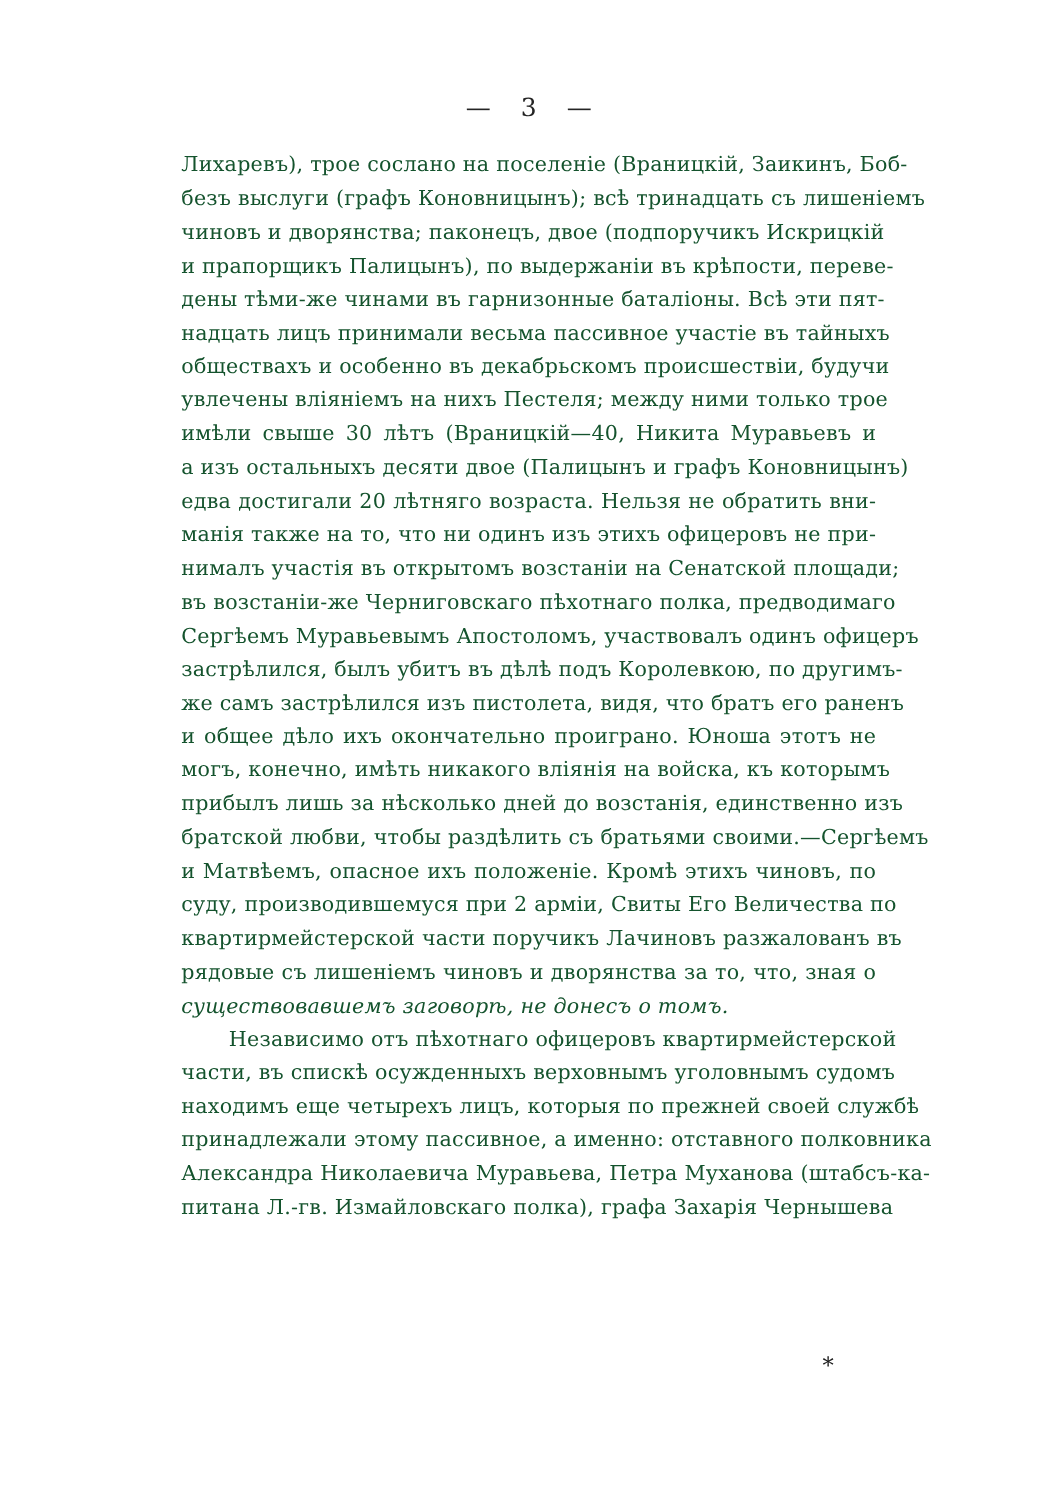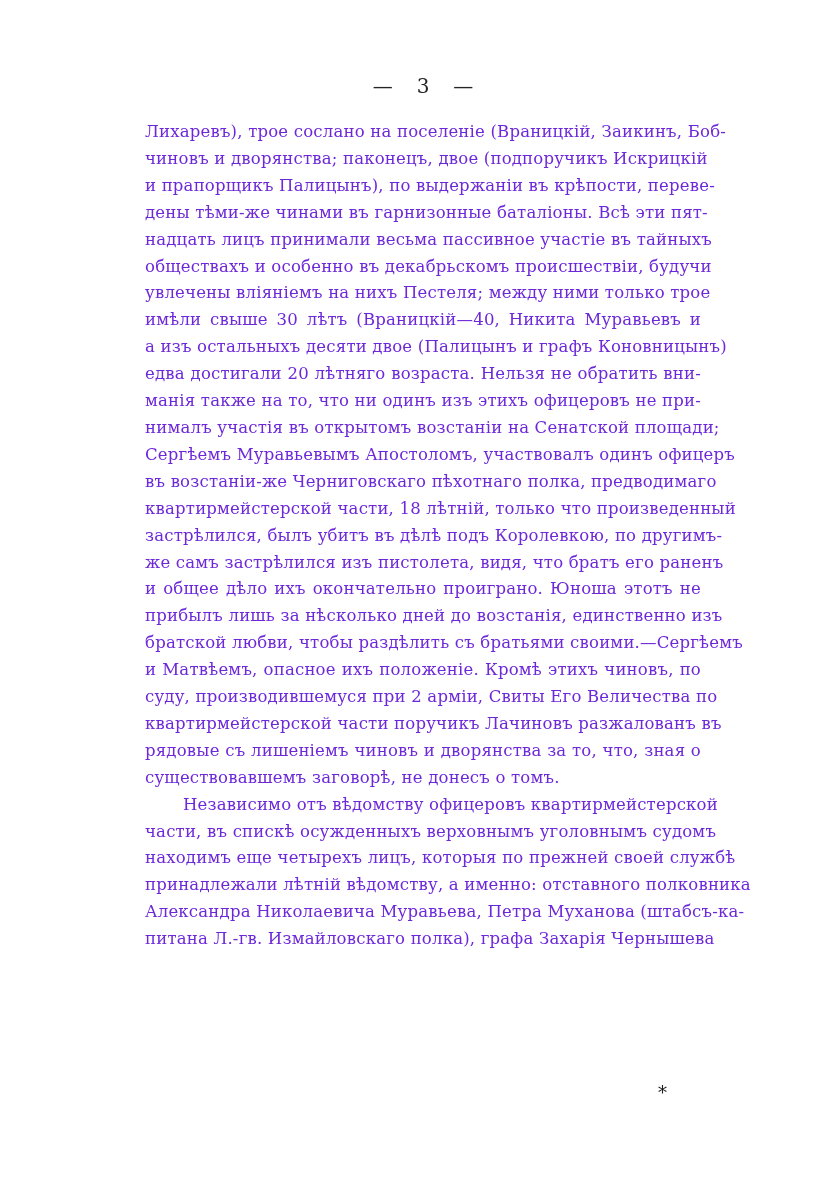--- a/index.html
+++ b/index.html
@@ -31,30 +31,31 @@
   .page-header .dash {
     letter-spacing: 0;
   }
   .text-block {
     position: absolute;
     left: 145px;
     top: 119px;
     width: 556px;
     font-size: 16.5px;
     line-height: 26.9px;
-    color: #6d28d9;
+    color: #14532d;
   }
   .line {
     text-align: justify;
     text-align-last: justify;
     white-space: nowrap;
     letter-spacing: 0.2px;
   }
   .line.last {
     text-align-last: left;
+    font-style: italic;
   }
   .line.indent {
     text-indent: 38px;
   }
   .footnote-mark {
     position: absolute;
     left: 658px;
     top: 1082px;
     font-size: 18px;
     color: #1b1b1b;
@@ -66,47 +67,48 @@
 <div class="page">
 
   <div class="page-header">
     <span class="dash">—</span>
     <span class="num">3</span>
     <span class="dash">—</span>
   </div>
 
   <div class="text-block">
       <div class="line">Лихаревъ), трое сослано на поселеніе (Враницкій, Заикинъ, Боб-</div>
+      <div class="line">безъ выслуги (графъ Коновницынъ); всѣ тринадцать съ лишеніемъ</div>
       <div class="line">чиновъ и дворянства; паконецъ, двое (подпоручикъ Искрицкій</div>
       <div class="line">и прапорщикъ Палицынъ), по выдержаніи въ крѣпости, переве-</div>
       <div class="line">дены тѣми-же чинами въ гарнизонные баталіоны. Всѣ эти пят-</div>
       <div class="line">надцать лицъ принимали весьма пассивное участіе въ тайныхъ</div>
       <div class="line">обществахъ и особенно въ декабрьскомъ происшествіи, будучи</div>
       <div class="line">увлечены вліяніемъ на нихъ Пестеля; между ними только трое</div>
       <div class="line">имѣли свыше 30 лѣтъ (Враницкій—40, Никита Муравьевъ и</div>
       <div class="line">а изъ остальныхъ десяти двое (Палицынъ и графъ Коновницынъ)</div>
       <div class="line">едва достигали 20 лѣтняго возраста. Нельзя не обратить вни-</div>
       <div class="line">манія также на то, что ни одинъ изъ этихъ офицеровъ не при-</div>
       <div class="line">нималъ участія въ открытомъ возстаніи на Сенатской площади;</div>
+      <div class="line">въ возстаніи-же Черниговскаго пѣхотнаго полка, предводимаго</div>
       <div class="line">Сергѣемъ Муравьевымъ Апостоломъ, участвовалъ одинъ офицеръ</div>
-      <div class="line">въ возстаніи-же Черниговскаго пѣхотнаго полка, предводимаго</div>
-      <div class="line">квартирмейстерской части, 18 лѣтній, только что произведенный</div>
       <div class="line">застрѣлился, былъ убитъ въ дѣлѣ подъ Королевкою, по другимъ-</div>
       <div class="line">же самъ застрѣлился изъ пистолета, видя, что братъ его раненъ</div>
       <div class="line">и общее дѣло ихъ окончательно проиграно. Юноша этотъ не</div>
+      <div class="line">могъ, конечно, имѣть никакого вліянія на войска, къ которымъ</div>
       <div class="line">прибылъ лишь за нѣсколько дней до возстанія, единственно изъ</div>
       <div class="line">братской любви, чтобы раздѣлить съ братьями своими.—Сергѣемъ</div>
       <div class="line">и Матвѣемъ, опасное ихъ положеніе. Кромѣ этихъ чиновъ, по</div>
       <div class="line">суду, производившемуся при 2 арміи, Свиты Его Величества по</div>
       <div class="line">квартирмейстерской части поручикъ Лачиновъ разжалованъ въ</div>
       <div class="line">рядовые съ лишеніемъ чиновъ и дворянства за то, что, зная о</div>
       <div class="line last">существовавшемъ заговорѣ, не донесъ о томъ.</div>
-      <div class="line indent">Независимо отъ вѣдомству офицеровъ квартирмейстерской</div>
+      <div class="line indent">Независимо отъ пѣхотнаго офицеровъ квартирмейстерской</div>
       <div class="line">части, въ спискѣ осужденныхъ верховнымъ уголовнымъ судомъ</div>
       <div class="line">находимъ еще четырехъ лицъ, которыя по прежней своей службѣ</div>
-      <div class="line">принадлежали лѣтній вѣдомству, а именно: отставного полковника</div>
+      <div class="line">принадлежали этому пассивное, а именно: отставного полковника</div>
       <div class="line">Александра Николаевича Муравьева, Петра Муханова (штабсъ-ка-</div>
       <div class="line">питана Л.-гв. Измайловскаго полка), графа Захарія Чернышева</div>
     </div>
 
   <div class="footnote-mark">*</div>
 
 </div>
 
 </body></html>

